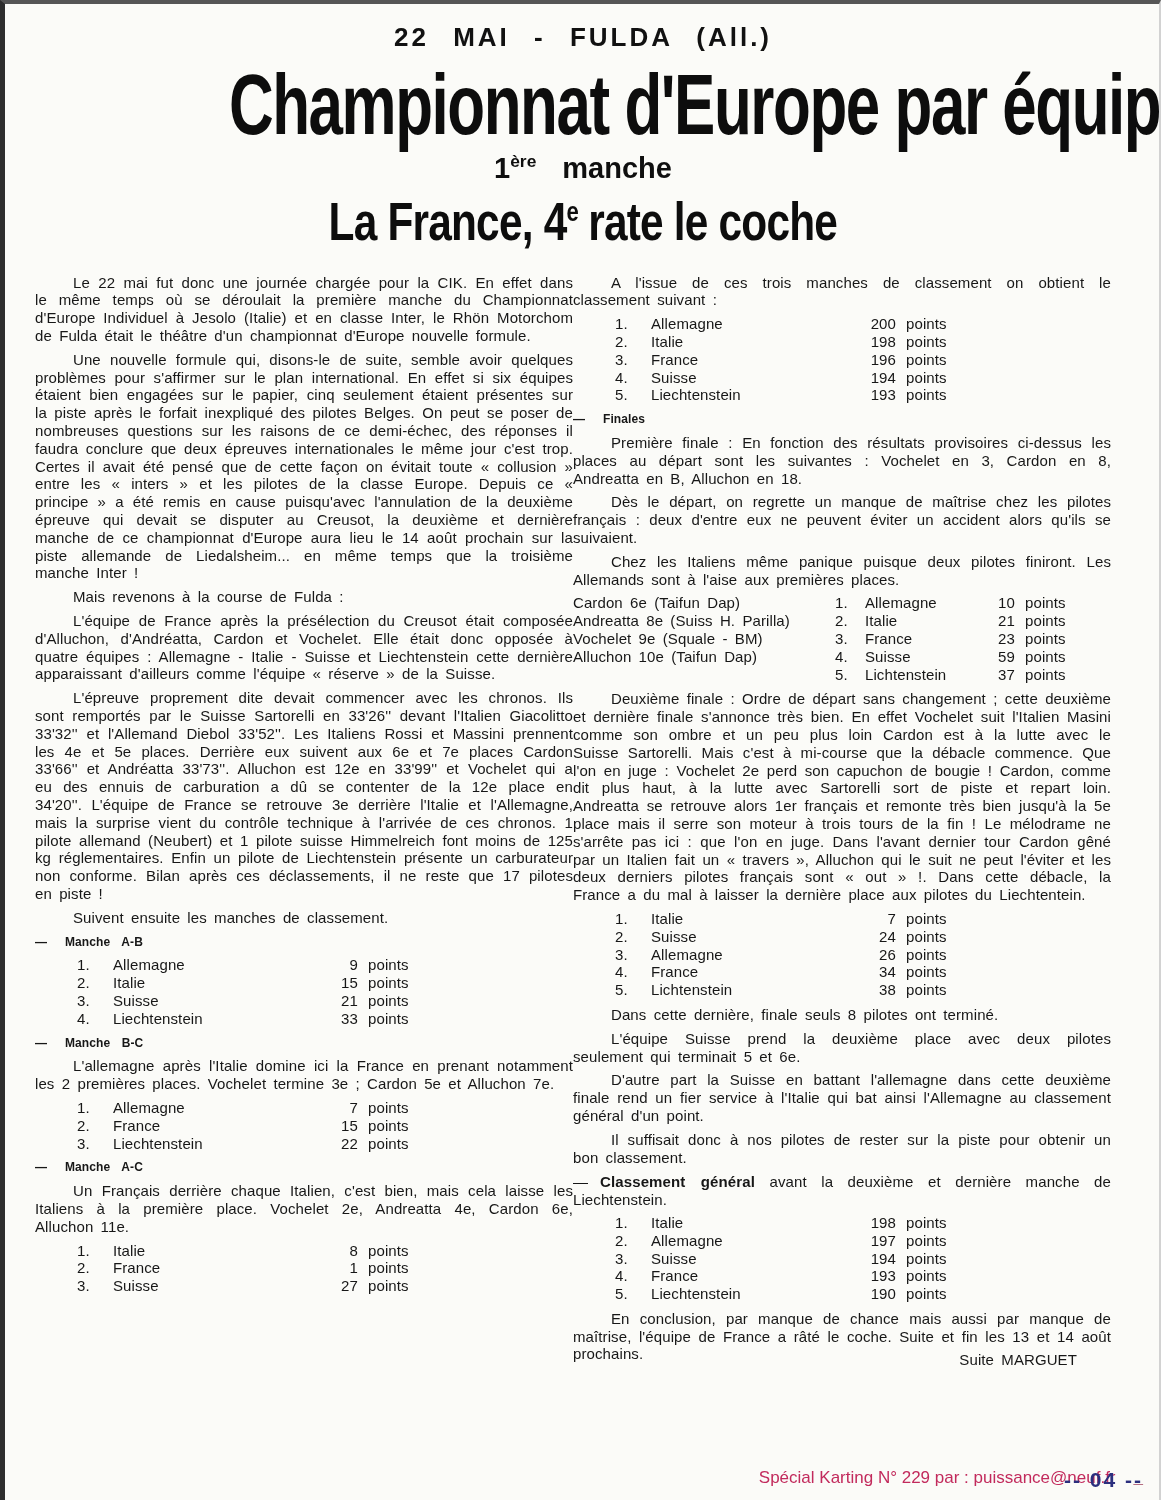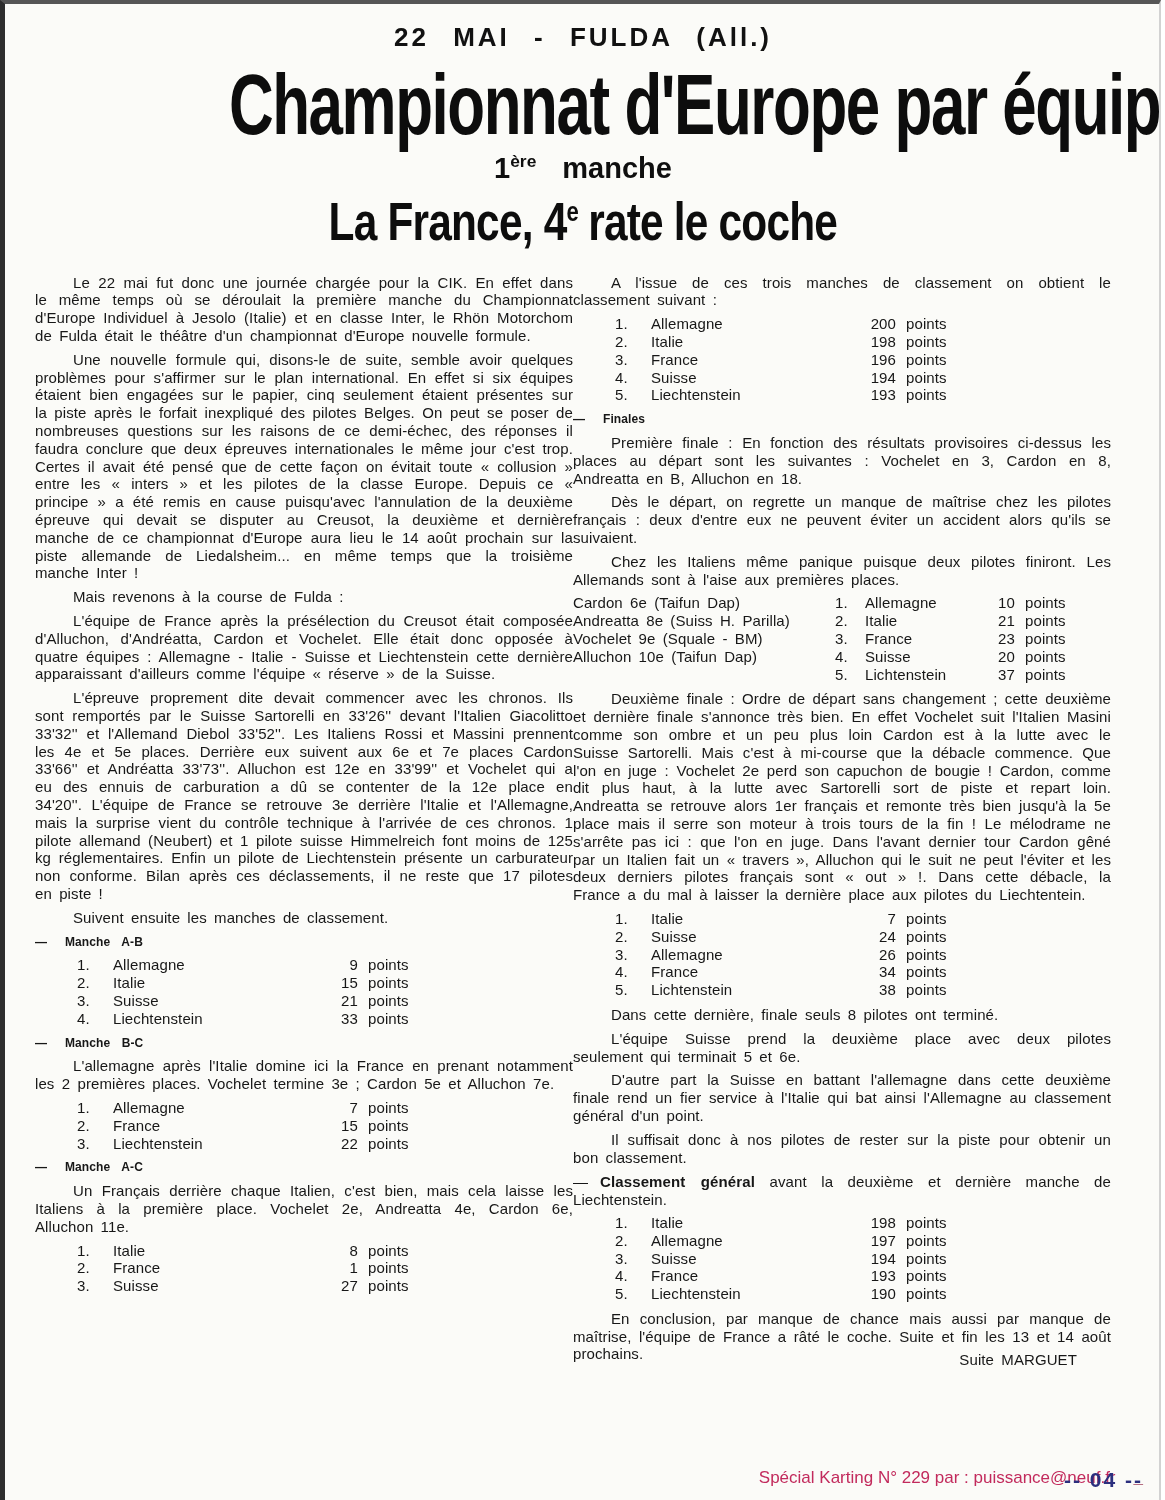--- a/index.html
+++ b/index.html
@@ -240,21 +240,21 @@
             </div>
           <div class="mrow">
               <span class="rank">3.</span>
               <span class="team">France</span>
               <span class="num">23</span>
               <span class="unit">points</span>
             </div>
           <div class="mrow">
               <span class="rank">4.</span>
               <span class="team">Suisse</span>
-              <span class="num">20</span>
+              <span class="num">59</span>
               <span class="unit">points</span>
             </div>
           <div class="mrow">
               <span class="rank">5.</span>
               <span class="team">Lichtenstein</span>
               <span class="num">37</span>
               <span class="unit">points</span>
             </div>
         </div>
       </div>

